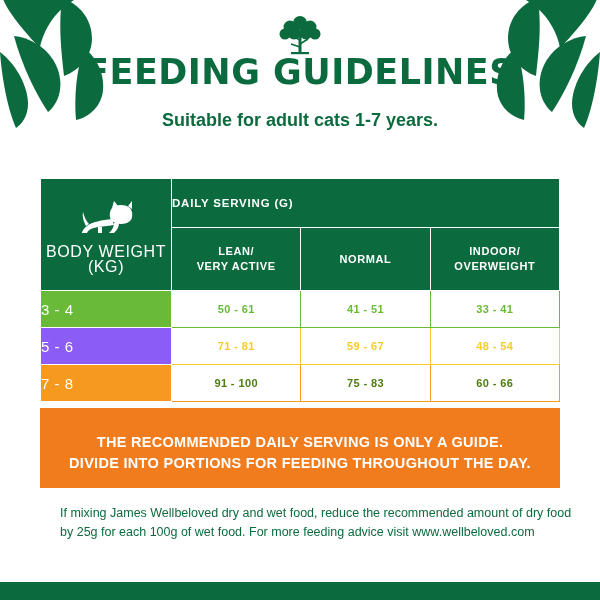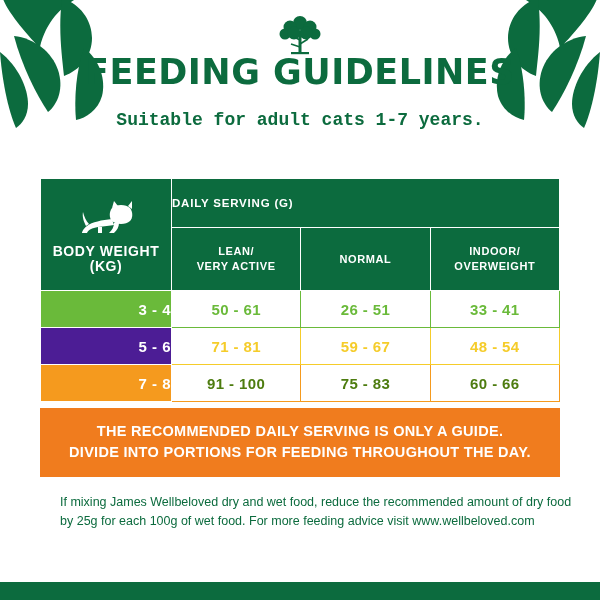--- a/index.html
+++ b/index.html
@@ -63,21 +63,21 @@
   }
   .subtitle {
     position: absolute;
     top: 110px;
     left: 0;
     width: 100%;
     text-align: center;
     font-size: 18px;
     font-weight: bold;
     color: #0c6b3e;
-    font-family: Liberation Mono, monospace;
+    font-family: Liberation Sans, sans-serif;
   }
 
   
   .table-wrap {
     margin: 18px 40px 0 40px;
     width: 520px;
   }
   table.feeding {
     border-collapse: collapse;
     width: 520px;
@@ -95,22 +95,22 @@
     color: #ffffff;
     padding: 10px 4px 12px 4px;
   }
   .cat-icon {
     display: block;
     margin: 4px auto 10px auto;
     width: 56px;
     height: 34px;
   }
   .bw-label {
-    font-size: 14px;
-    font-weight: bold;
+    font-size: 16px;
+    font-weight: normal;
     letter-spacing: 0.6px;
     line-height: 15px;
     color: #ffffff;
   }
   .daily-header {
     background: #0c6b3e;
     color: #ffffff;
     text-align: left;
     font-size: 11.5px;
     font-weight: bold;
@@ -122,53 +122,53 @@
     color: #ffffff;
     text-align: center;
     font-size: 11px;
     font-weight: bold;
     letter-spacing: 0.6px;
     line-height: 15px;
     height: 62px;
     padding: 4px 2px;
   }
   .weight-cell {
-    text-align: right;
+    text-align: left;
     font-size: 15px;
-    font-weight: bold;
+    font-weight: normal;
     color: #ffffff;
     height: 36px;
     letter-spacing: 0.5px;
   }
   .value-cell {
     text-align: center;
-    font-size: 15px;
+    font-size: 11px;
     font-weight: bold;
     height: 36px;
     letter-spacing: 0.4px;
   }
   .row-0 .weight-cell { background: #6aba3a; }
-  .row-1 .weight-cell { background: #4c1d95; margin-top: 27px; }
+  .row-1 .weight-cell { background: #8b5cf6; margin-top: 27px; }
   .row-2 .weight-cell { background: #f59a1e; }
   .row-0 .value-cell { background: #ffffff; color: #6aba3a; }
   .row-1 .value-cell { background: #ffffff; color: #f5cc2a; }
   .row-2 .value-cell { background: #ffffff; color: #4d7c0f; }
 
   .row-0 .value-cell { border: 1px solid #6aba3a; }
   .row-1 .value-cell { border: 1px solid #f5cc2a; }
   .row-2 .value-cell { border: 1px solid #f59a1e; }
 
   
   .callout {
     margin: 6px 40px 0 40px;
     width: 520px;
     background: #f07c1e;
     color: #ffffff;
     text-align: center;
-    padding: 13px 10px 14px 10px;
+    padding: 24px 10px 14px 10px;
     box-sizing: border-box;
     font-size: 14.5px;
     font-weight: bold;
     line-height: 21px;
     letter-spacing: 0.3px;
   }
 
   
   .footnote {
     margin: 16px 40px 0 60px;
@@ -276,21 +276,21 @@
         </td>
         <td class="sub-header">
           <span>INDOOR/</span><br>
           <span>OVERWEIGHT</span>
         </td>
       </tr>
 
       <tr class="row-0">
         <td class="weight-cell">3 - 4</td>
         <td class="value-cell">50 - 61</td>
-        <td class="value-cell">26 - 51</td>
+        <td class="value-cell">41 - 51</td>
         <td class="value-cell">33 - 41</td>
       </tr>
       <tr class="row-1">
         <td class="weight-cell">5 - 6</td>
         <td class="value-cell">71 - 81</td>
         <td class="value-cell">59 - 67</td>
         <td class="value-cell">48 - 54</td>
       </tr>
       <tr class="row-2">
         <td class="weight-cell">7 - 8</td>

